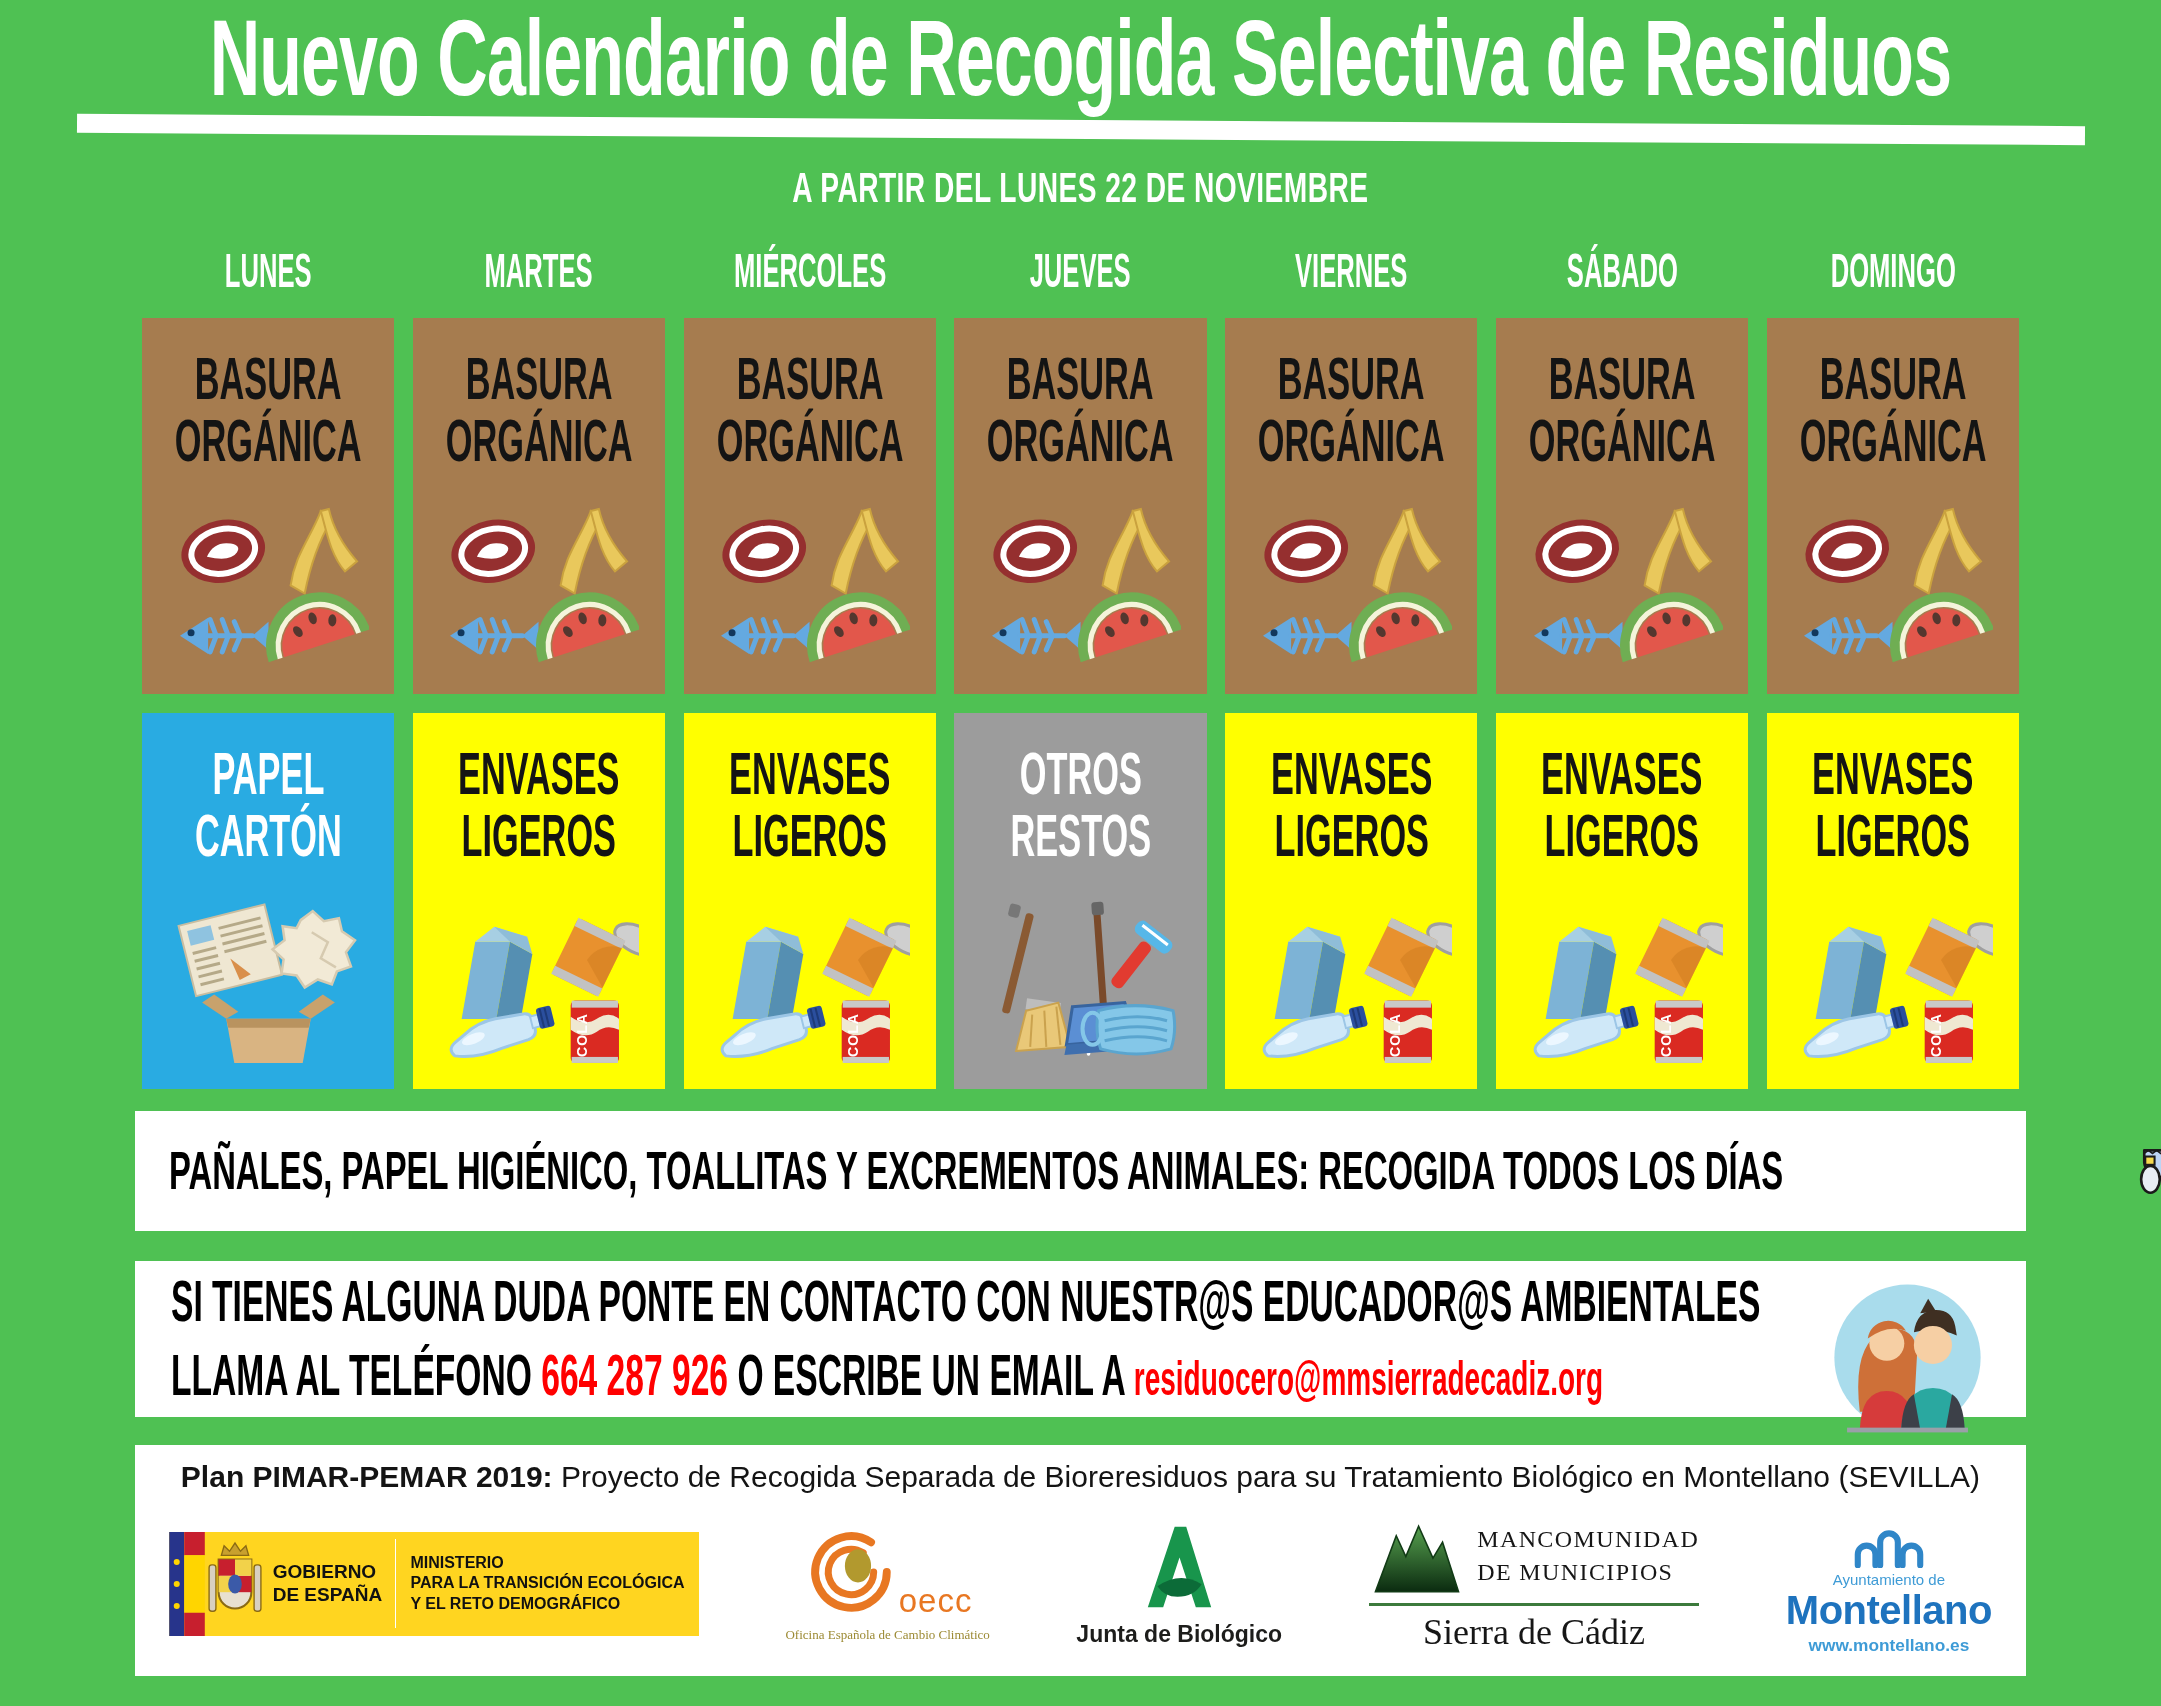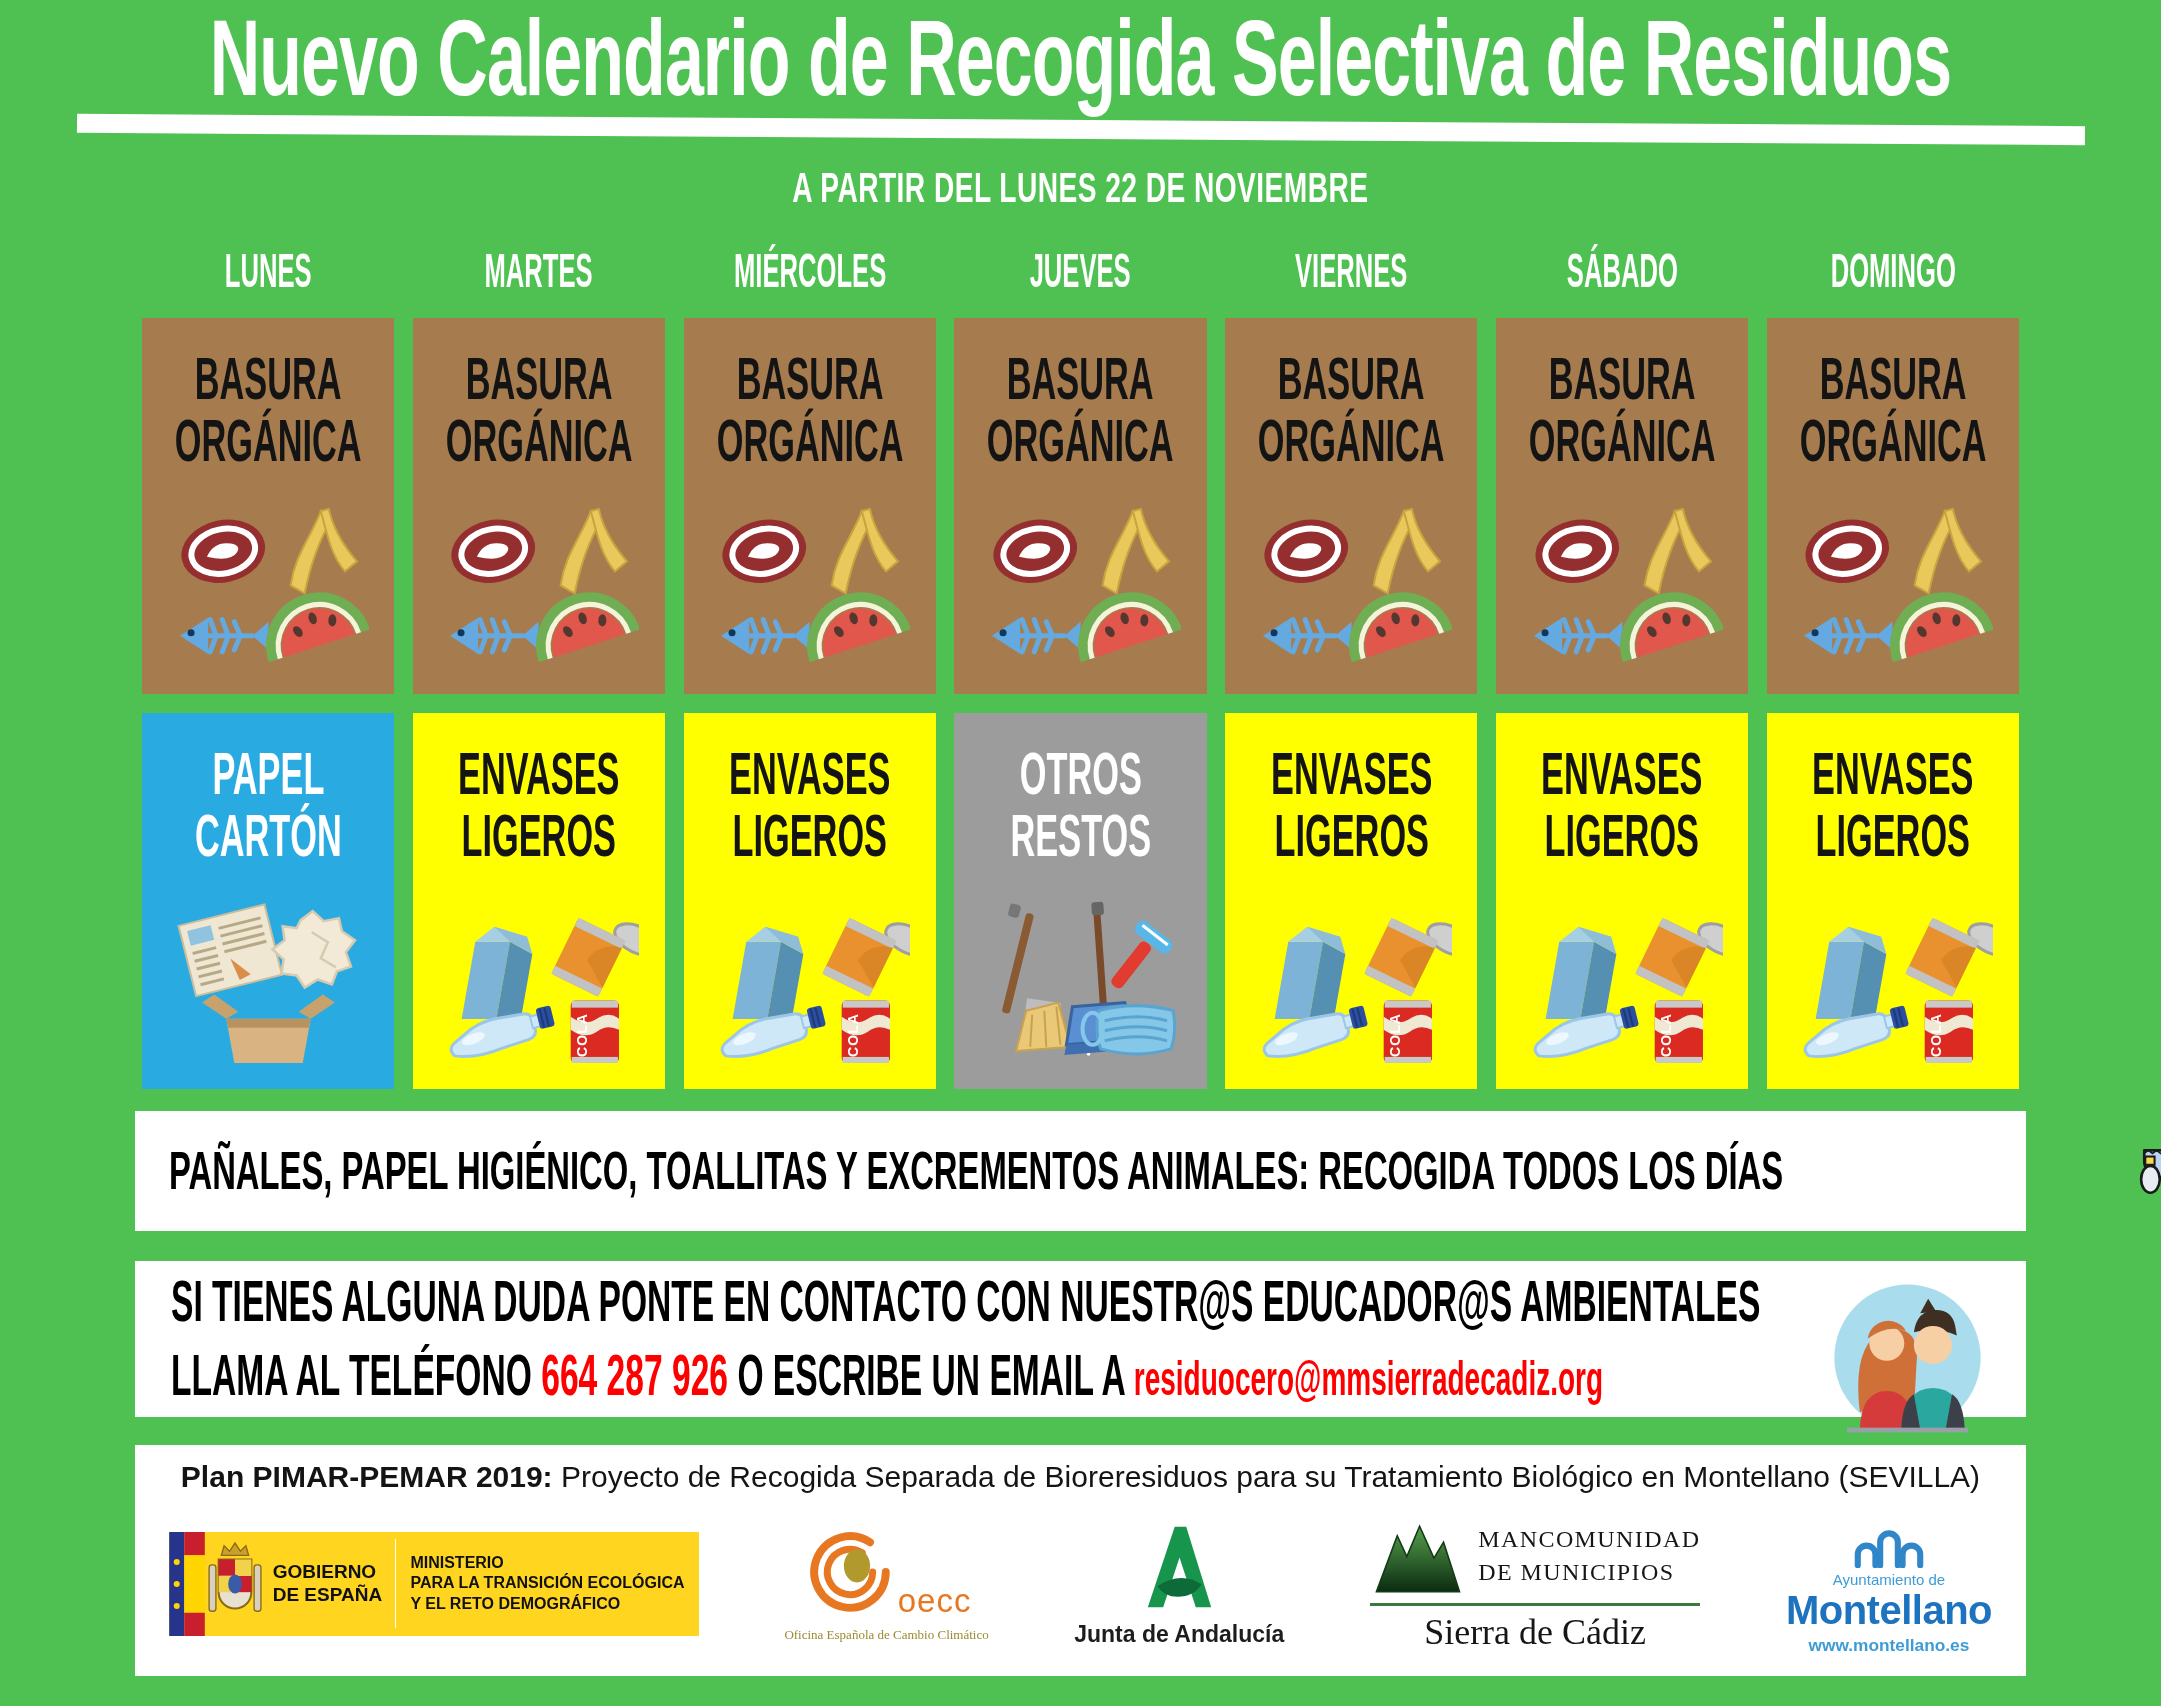--- a/index.html
+++ b/index.html
@@ -507,21 +507,21 @@
           <span class="oecc-acronym">oecc</span>
         </div>
         <span class="oecc-caption">Oficina Española de Cambio Climático</span>
       </div>
 
       <div class="logo-junta">
         <svg viewBox="0 0 90 100" width="87" height="96">
           <path d="M40,8 h12 L78,92 H62 L45,40 L28,92 H12 Z" fill="#18954c"></path>
           <path d="M22,70 q24,-16 46,-2 q-8,13 -25,13 q-14,0 -21,-11 z" fill="#0c6b38"></path>
         </svg>
-        <span class="junta-label">Junta de Andalucía</span>
+        <span class="junta-label">Junta de Biológico</span>
       </div>
 
       <div class="logo-manco">
         <div class="manco-top">
           <svg viewBox="0 0 120 104" width="96" height="83">
             <defs>
               <linearGradient id="mgrad" x1="0" y1="0" x2="0" y2="1">
                 <stop offset="0" stop-color="#57a14f"></stop>
                   <stop offset="1" stop-color="#0b2b10"></stop>
               </linearGradient>

